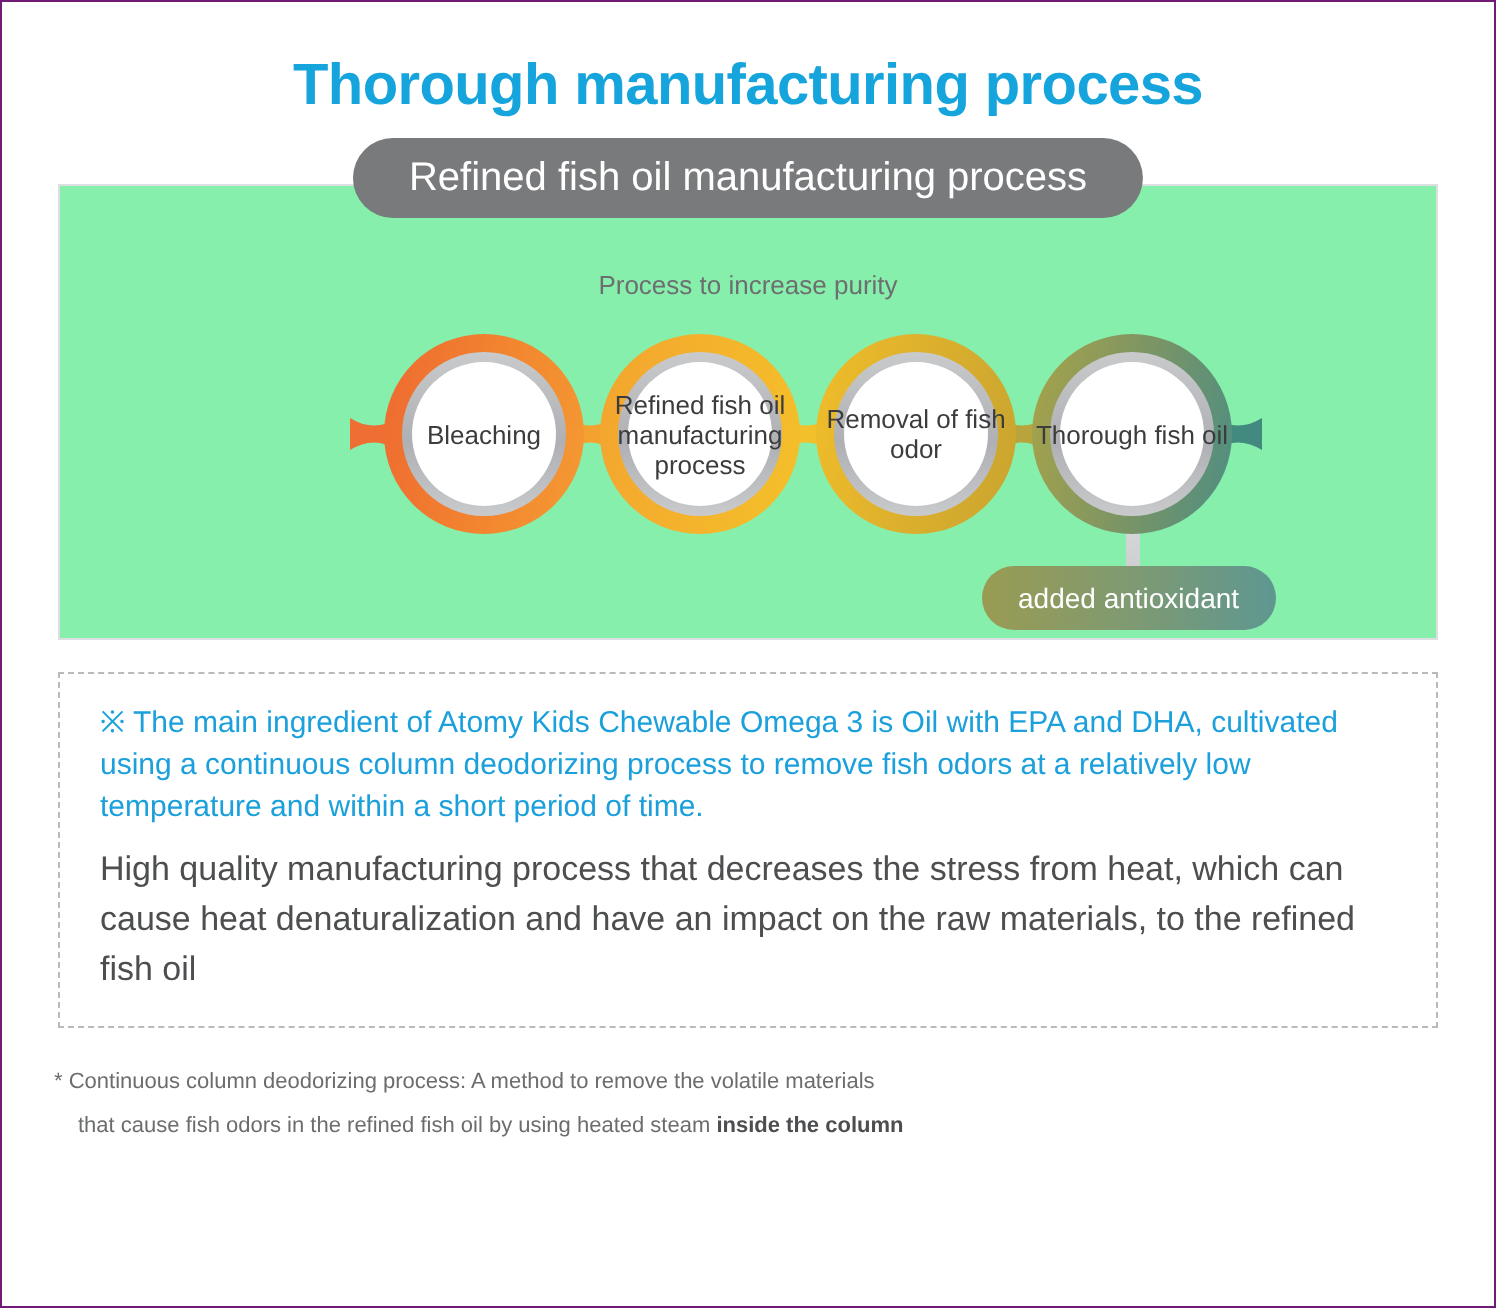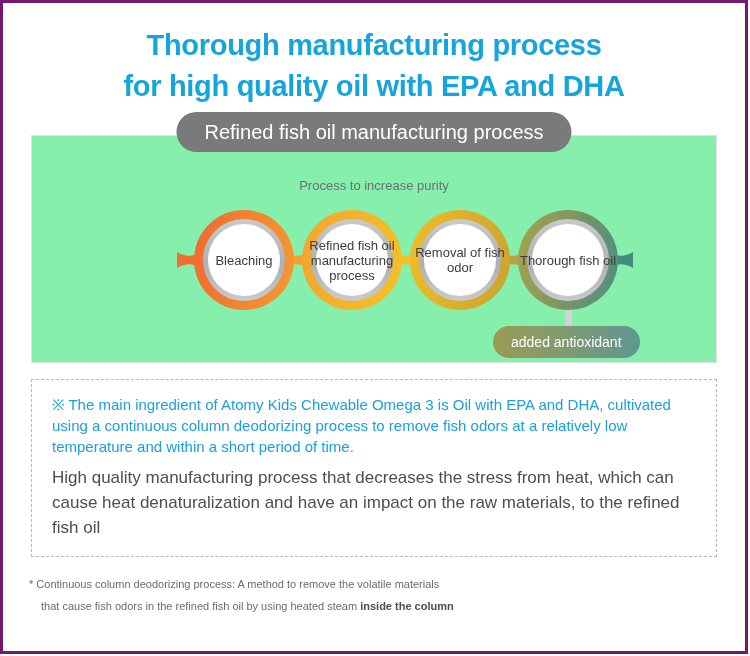--- a/index.html
+++ b/index.html
@@ -13,21 +13,21 @@
     font-family: "Liberation Sans", sans-serif;
     color: #58595b;
     overflow: hidden;
   }
 
   .page {
     position: relative;
     width: 748px;
     height: 654px;
     box-sizing: border-box;
-    border: 3px solid #701a75;
+    border: 1px solid #701a75;
     background: #ffffff;
   }
 
   
   .title {
     text-align: center;
     color: #16a4dd;
     font-size: 29px;
     line-height: 41px;
     font-weight: bold;
@@ -178,21 +178,20 @@
   .footnote .l2 { display: block; padding-left: 12px; }
   .footnote b { font-weight: bold; color: #4d4e50; }
 </style>
 </head>
 <body>
 
 <div class="page">
 
   <div class="title">
     <span class="line">Thorough manufacturing process</span>
-    <span class="line">for high quality oil with EPA and DHA</span>
   </div>
 
   <div class="process-panel">
 
     <div class="banner">Refined fish oil manufacturing process</div>
 
     <div class="subcaption">Process to increase purity</div>
 
     <div class="chain">
 

